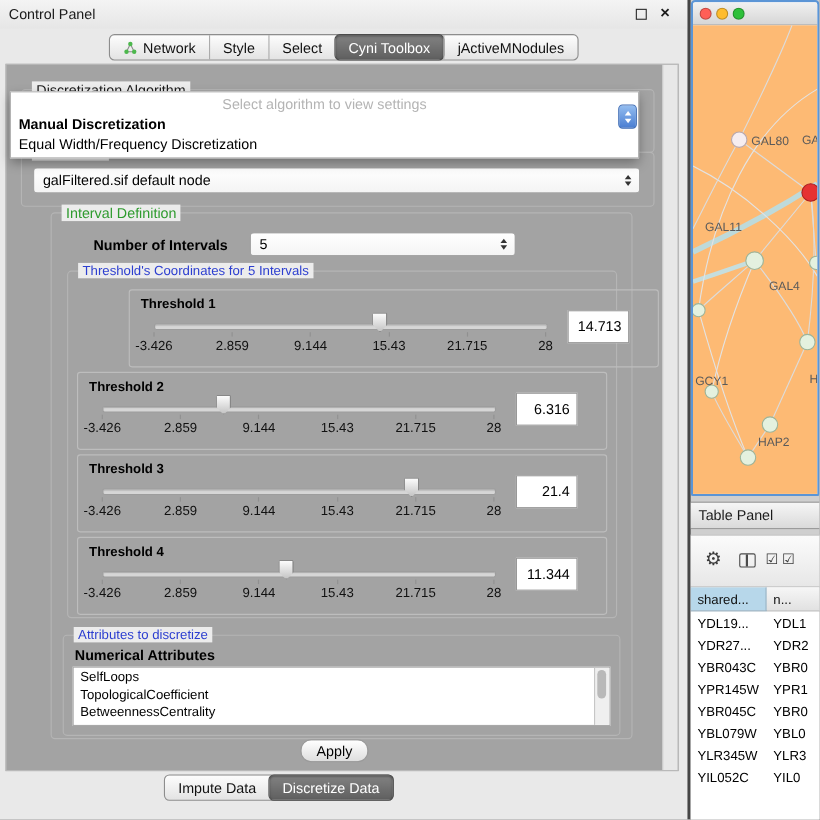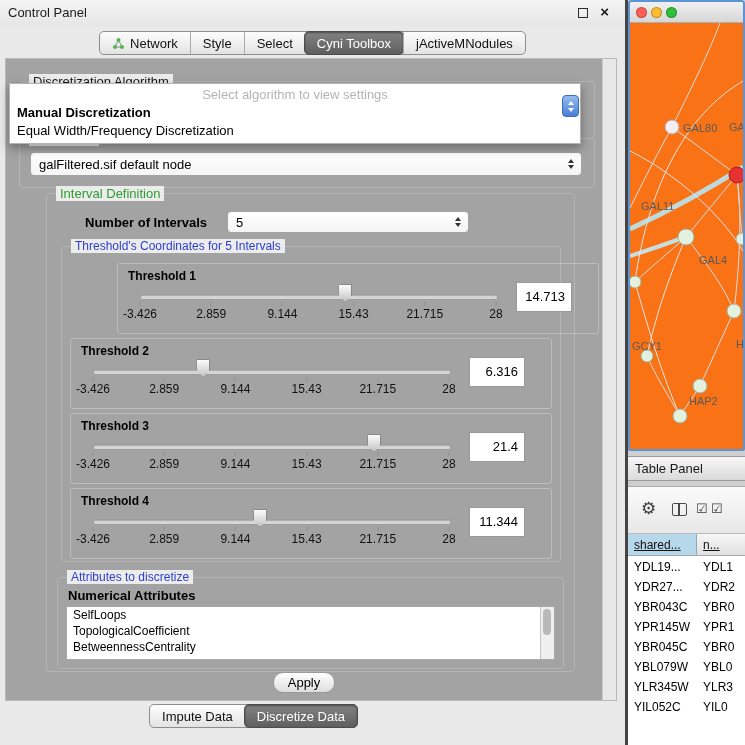--- a/index.html
+++ b/index.html
@@ -49,31 +49,31 @@
   .attr-scroll{position:absolute;right:0;top:0;width:13px;height:100%;background:#efefef;border-left:1px solid #c6c6c6;}
   .attr-thumb{position:absolute;left:2px;top:2px;width:8px;height:26px;background:#b9b9b9;border-radius:4px;}
   .apply-btn{position:absolute;left:267px;top:613px;width:62px;height:21px;border:1px solid #9a9a9a;border-radius:10px;background:linear-gradient(#ffffff,#dedede);font-size:13px;color:#000;text-align:center;line-height:19px;box-sizing:border-box;}
   .bottom-tabbar{position:absolute;left:0;top:704px;width:507px;display:flex;justify-content:center;}
   
   .divider{position:absolute;left:625px;top:0;width:3px;height:745px;background:#454545;}
   .right-region{position:absolute;left:628px;top:0;width:117px;height:745px;background:#cfcfcf;}
   .net-window{position:absolute;left:0;top:0;width:117px;height:451px;border:2px solid #5b95d6;border-radius:4px 4px 2px 2px;background:#fff;box-sizing:border-box;overflow:hidden;}
   .net-titlebar{position:absolute;left:0;top:0;width:100%;height:20px;background:linear-gradient(#f1f1f1,#d6d6d6);border-bottom:1px solid #adadad;}
   .tl{position:absolute;top:4.5px;width:11px;height:11px;border-radius:50%;box-sizing:border-box;}
-  .net-canvas{position:absolute;left:0;top:21px;width:113px;height:426px;background:#f97316;}
+  .net-canvas{position:absolute;left:0;top:21px;width:113px;height:426px;background:#fdba74;}
   .tp-bar{position:absolute;left:0;top:456px;width:117px;height:25px;background:linear-gradient(#f6f6f6,#dadada);border-top:1px solid #9b9b9b;border-bottom:1px solid #9b9b9b;box-sizing:border-box;}
   .tp-title{font-size:13px;color:#1a1a1a;padding:4px 0 0 7px;}
   .table-window{position:absolute;left:0;top:486px;width:117px;height:259px;background:#fff;border-top:1px solid #aaa;box-sizing:border-box;}
   .tw-toolbar{position:absolute;left:0;top:0;width:100%;height:47px;background:linear-gradient(#fbfbfb,#e7e7e7);border-bottom:1px solid #bbb;box-sizing:border-box;}
   .gear{position:absolute;left:13px;top:13px;font-size:17px;color:#3a3a3a;line-height:17px;}
   .cols-icon{position:absolute;left:44px;top:16px;width:15px;height:13px;border:1.5px solid #4a4a4a;border-radius:2px;box-sizing:border-box;}
   .cols-icon:before{content:"";position:absolute;left:5px;top:0;width:1.5px;height:100%;background:#4a4a4a;}
   .cb-icon{position:absolute;top:14px;font-size:13px;color:#3a3a3a;line-height:15px;}
   .thead{position:absolute;left:0;top:47px;width:100%;height:22px;display:flex;}
-  .thcell{box-sizing:border-box;font-size:12px;padding:4px 0 0 6px;white-space:nowrap;overflow:hidden;text-decoration:underline;}
+  .thcell{box-sizing:border-box;font-size:12px;padding:4px 0 0 6px;white-space:nowrap;overflow:hidden;}
   .thcell.c1{width:69px;background:#b7d7ea;border-right:1px solid #8fa9ba;border-bottom:1px solid #9aa8b2;color:#111;}
   .thcell.c2{flex:1;background:linear-gradient(#f6f6f6,#e1e1e1);border-bottom:1px solid #a8a8a8;color:#111;}
   .trows{position:absolute;left:0;top:69px;width:100%;bottom:0;background:#fff;overflow:hidden;}
   .trow{display:flex;height:20px;}
   .tcell{box-sizing:border-box;font-size:12px;color:#000;padding:4px 0 0 6px;white-space:nowrap;overflow:hidden;}
   .tcell.c1{width:69px;}
   .tcell.c2{flex:1;}
 </style>
 </head>
 <body>

